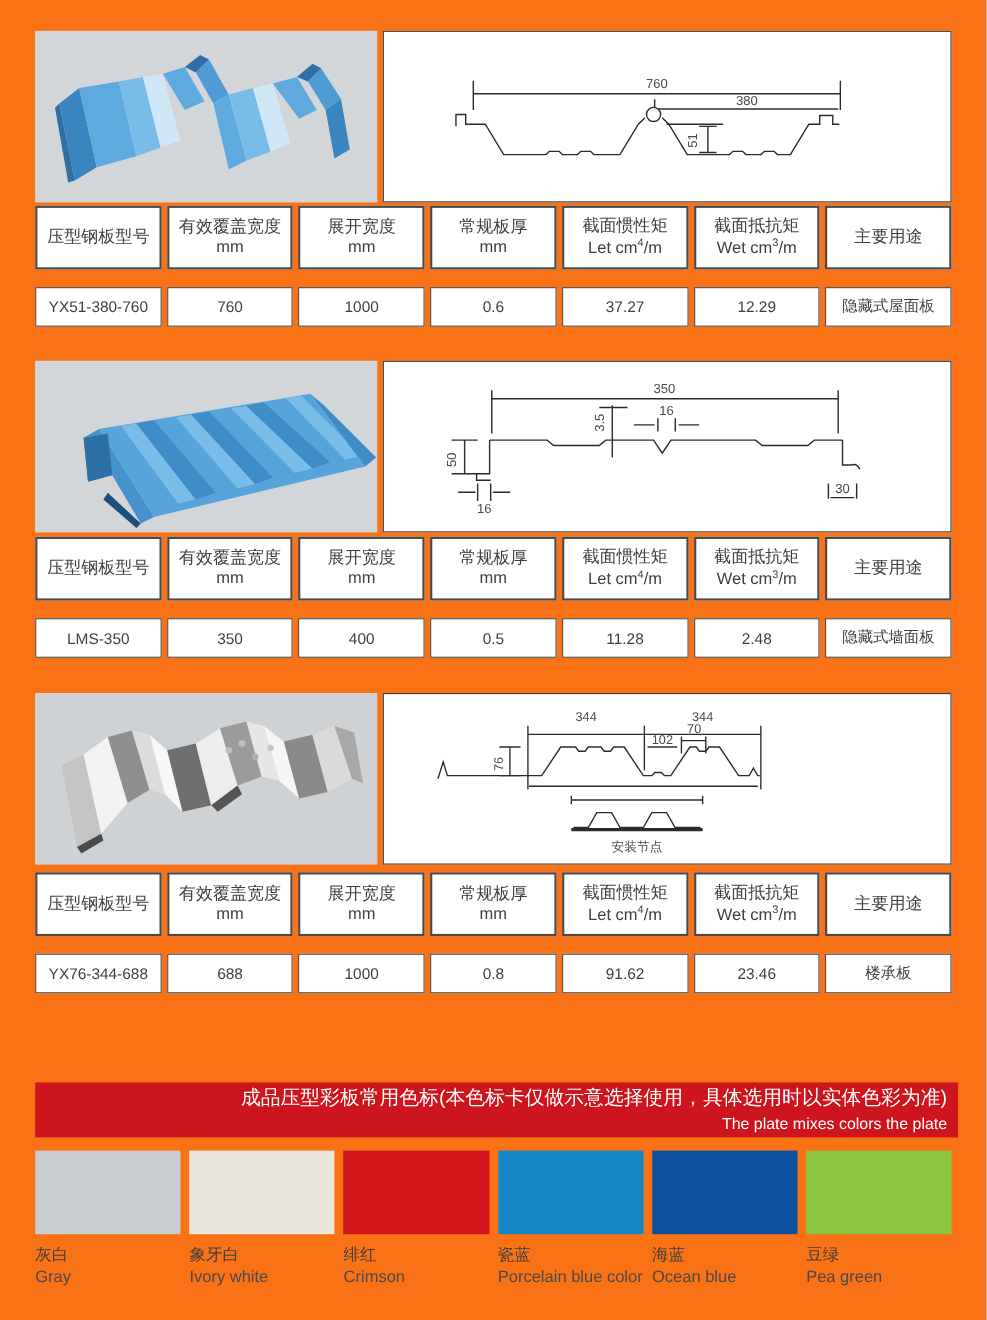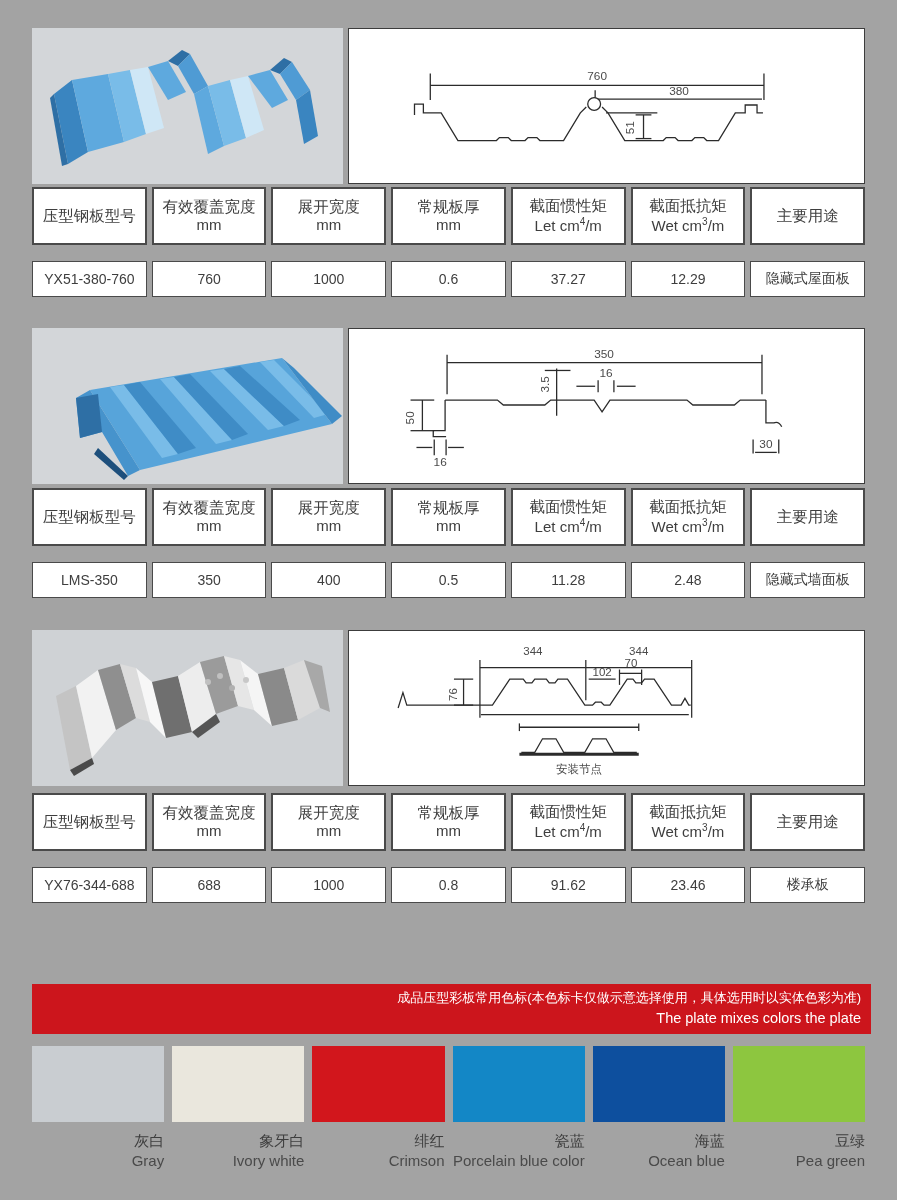--- a/index.html
+++ b/index.html
@@ -1,16 +1,16 @@
 <!DOCTYPE html>
 <html><head>
 <meta charset="utf-8">
 <style>
   html,body{margin:0;padding:0;background:#ffffff;}
-  .page{position:relative;width:897px;height:1200px;background:#a3a3a3;
+  .page{position:relative;width:897px;height:1200px;background:#f97316;
         font-family:"Liberation Sans","DejaVu Sans",sans-serif;color:#3e3e3e;overflow:hidden;}
 
   
   .photo{position:absolute;left:32px;width:311px;height:156px;background:#d3d6d9;overflow:hidden;}
   .drawing{position:absolute;left:348px;width:517px;height:156px;background:#ffffff;
            border:1.5px solid #3c3c3c;box-sizing:border-box;}
   .drawing svg,.photo svg{display:block;width:100%;height:100%;}
   .dim-label{font-size:12px;fill:#4a4a4a;font-family:"Liberation Sans",sans-serif;}
 
   
@@ -21,23 +21,23 @@
   .trow.header .cell{border:2px solid #4a4a4a;height:58px;}
   .trow.data .cell{border:1.5px solid #4a4a4a;height:36px;margin-top:16px;font-size:14px;}
   .ct{font-size:15.5px;line-height:1.25;}
   .cu{font-size:15px;line-height:1.25;}
   sup{font-size:10px;}
 
   
   .banner{position:absolute;left:32px;width:839px;height:50px;box-sizing:border-box;
           display:flex;flex-direction:column;justify-content:center;align-items:flex-end;
           padding-right:10px;color:#ffffff;}
-  .banner .b1{font-size:13px;line-height:1.45;}
+  .banner .b1{font-size:18px;line-height:1.45;}
   .banner .b2{font-size:14.5px;line-height:1.45;}
-  .swatches{position:absolute;left:32px;width:833px;display:flex;gap:8px;text-align:right;}
+  .swatches{position:absolute;left:32px;width:833px;display:flex;gap:8px;}
   .swatch-col{flex:1;display:flex;flex-direction:column;}
   .swatch{height:76px;width:100%;}
   .sw-cn{font-size:15px;color:#3e3e3e;margin-top:9px;line-height:1.3;}
   .sw-en{font-size:15px;color:#4a4a4a;line-height:1.3;}
 </style>
 </head>
 <body>
 
 <div class="page">
 

